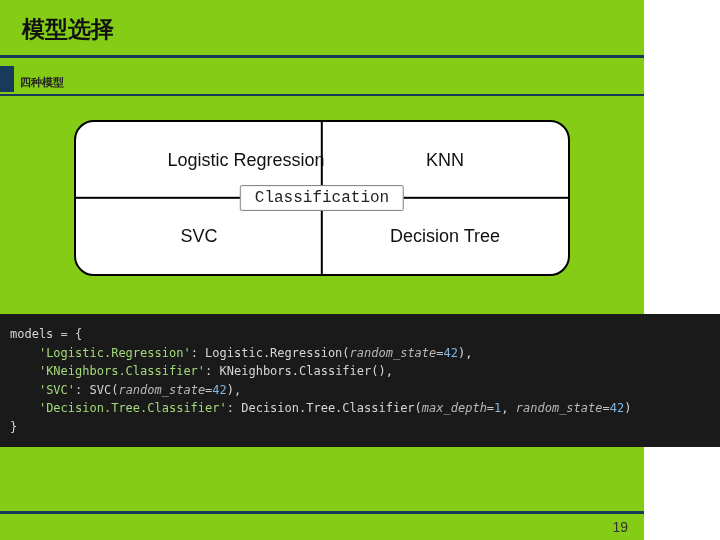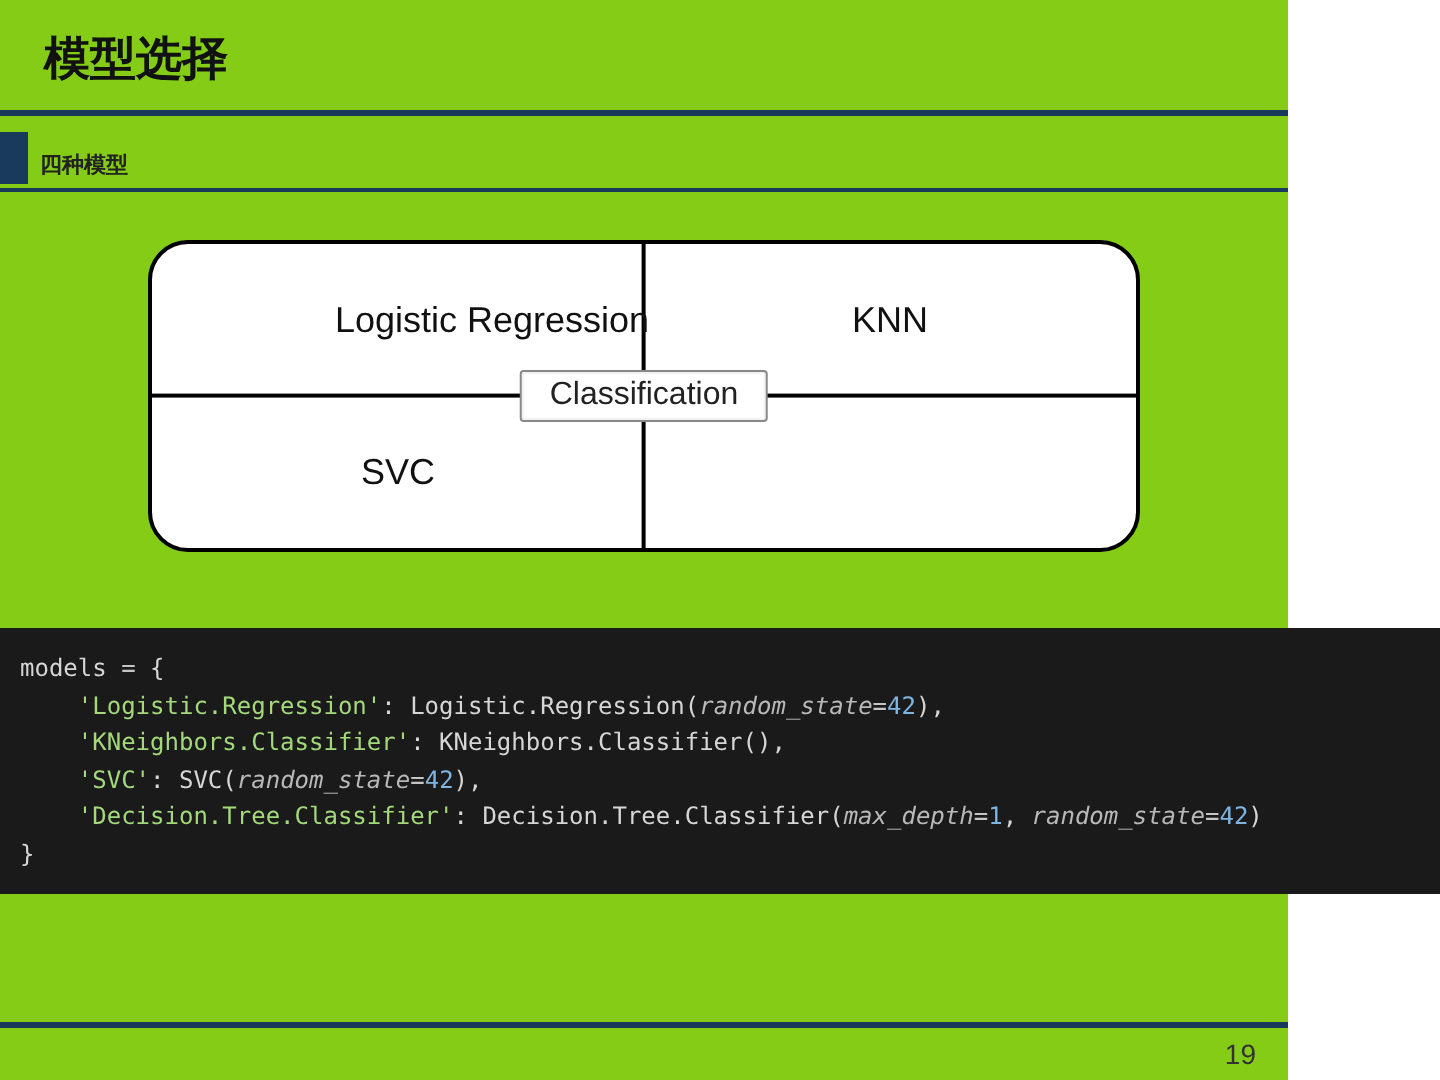--- a/index.html
+++ b/index.html
@@ -14,21 +14,21 @@
 
     .diagram-wrap { position: relative; width: 496px; height: 156px; margin: 24px auto 0 auto; }
     .quad-box { position: absolute; top: 0; left: 0; width: 496px; height: 156px; border: 2.4px solid #000; border-radius: 20px; background: #fff; }
     .vline { position: absolute; top: 0; left: 50%; width: 0; height: 100%; border-left: 2.4px solid #000; transform: translateX(-1.2px); }
     .hline { position: absolute; top: 50%; left: 0; width: 100%; height: 0; border-top: 2.4px solid #000; transform: translateY(-1.2px); }
     .cell { position: absolute; width: 50%; height: 50%; display: flex; align-items: center; justify-content: center; font-size: 18px; font-weight: 400; color: #111; padding: 0 10px; text-align: center; }
     .cell.tl { top: 0; left: 0; margin-left: 47px; }
     .cell.tr { top: 0; left: 50%; text-align: right; }
     .cell.bl { top: 50%; left: 0; }
     .cell.br { top: 50%; left: 50%; }
-    .center-label { position: absolute; top: 50%; left: 50%; transform: translate(-50%, -50%); background: #fff; border: 1px solid #888; border-radius: 2px; padding: 3px 14px; font-size: 16px; color: #222; box-shadow: 0 0 0 1px rgba(0,0,0,0.05) inset; }
+    .center-label { position: absolute; top: 50%; left: 50%; transform: translate(-50%, -50%); background: #fff; border: 1px solid #888; border-radius: 2px; padding: 3px 14px; font-size: 16px; color: #222; box-shadow: 0 0 0 1px rgba(0,0,0,0.05) inset; font-family: Liberation Mono, monospace; }
 
     .code-block { position: absolute; top: 314px; left: 0; width: 720px; background: #1a1a1a; color: #d6d6d6; font-family: "Consolas", "Menlo", monospace; font-size: 12px; line-height: 1.55; padding: 11px 10px 10px 10px; white-space: pre; }
     .tok-name { color: #d6d6d6; }
     .tok-op { color: #c4c4c4; }
     .tok-str { color: #a3d97a; }
     .tok-call { color: #d6d6d6; }
     .tok-param { color: #b8b8b8; font-style: italic; }
     .tok-num { color: #7fb5e0; }
     .tok-punc { color: #d6d6d6; }
 
@@ -49,20 +49,21 @@
   </div>
   <div class="subtitle-rule"></div>
 
   <div class="diagram-wrap">
     <div class="quad-box">
       <div class="vline"></div>
       <div class="hline"></div>
       <div class="cell tl">Logistic Regression</div>
       <div class="cell tr">KNN</div>
       <div class="cell bl">SVC</div>
+      <div class="cell br">Decision Tree</div>
     </div>
     <div class="center-label">Classification</div>
   </div>
 
   <div class="code-block"><span class="tok-name">models</span><span class="tok-op"> = </span><span class="tok-punc">{</span><span id="code-lines">
     <span class="tok-str">'Logistic.Regression'</span><span class="tok-punc">: </span><span class="tok-call">Logistic.Regression</span><span class="tok-punc">(</span><span class="tok-param">random_state</span><span class="tok-op">=</span><span class="tok-num">42</span><span class="tok-punc">)</span><span class="tok-punc">,</span>
     <span class="tok-str">'KNeighbors.Classifier'</span><span class="tok-punc">: </span><span class="tok-call">KNeighbors.Classifier</span><span class="tok-punc">(</span><span class="tok-punc">)</span><span class="tok-punc">,</span>
     <span class="tok-str">'SVC'</span><span class="tok-punc">: </span><span class="tok-call">SVC</span><span class="tok-punc">(</span><span class="tok-param">random_state</span><span class="tok-op">=</span><span class="tok-num">42</span><span class="tok-punc">)</span><span class="tok-punc">,</span>
     <span class="tok-str">'Decision.Tree.Classifier'</span><span class="tok-punc">: </span><span class="tok-call">Decision.Tree.Classifier</span><span class="tok-punc">(</span><span class="tok-param">max_depth</span><span class="tok-op">=</span><span class="tok-num">1</span><span class="tok-punc">, </span><span class="tok-param">random_state</span><span class="tok-op">=</span><span class="tok-num">42</span><span class="tok-punc">)</span></span>
 <span class="tok-punc">}</span></div>

